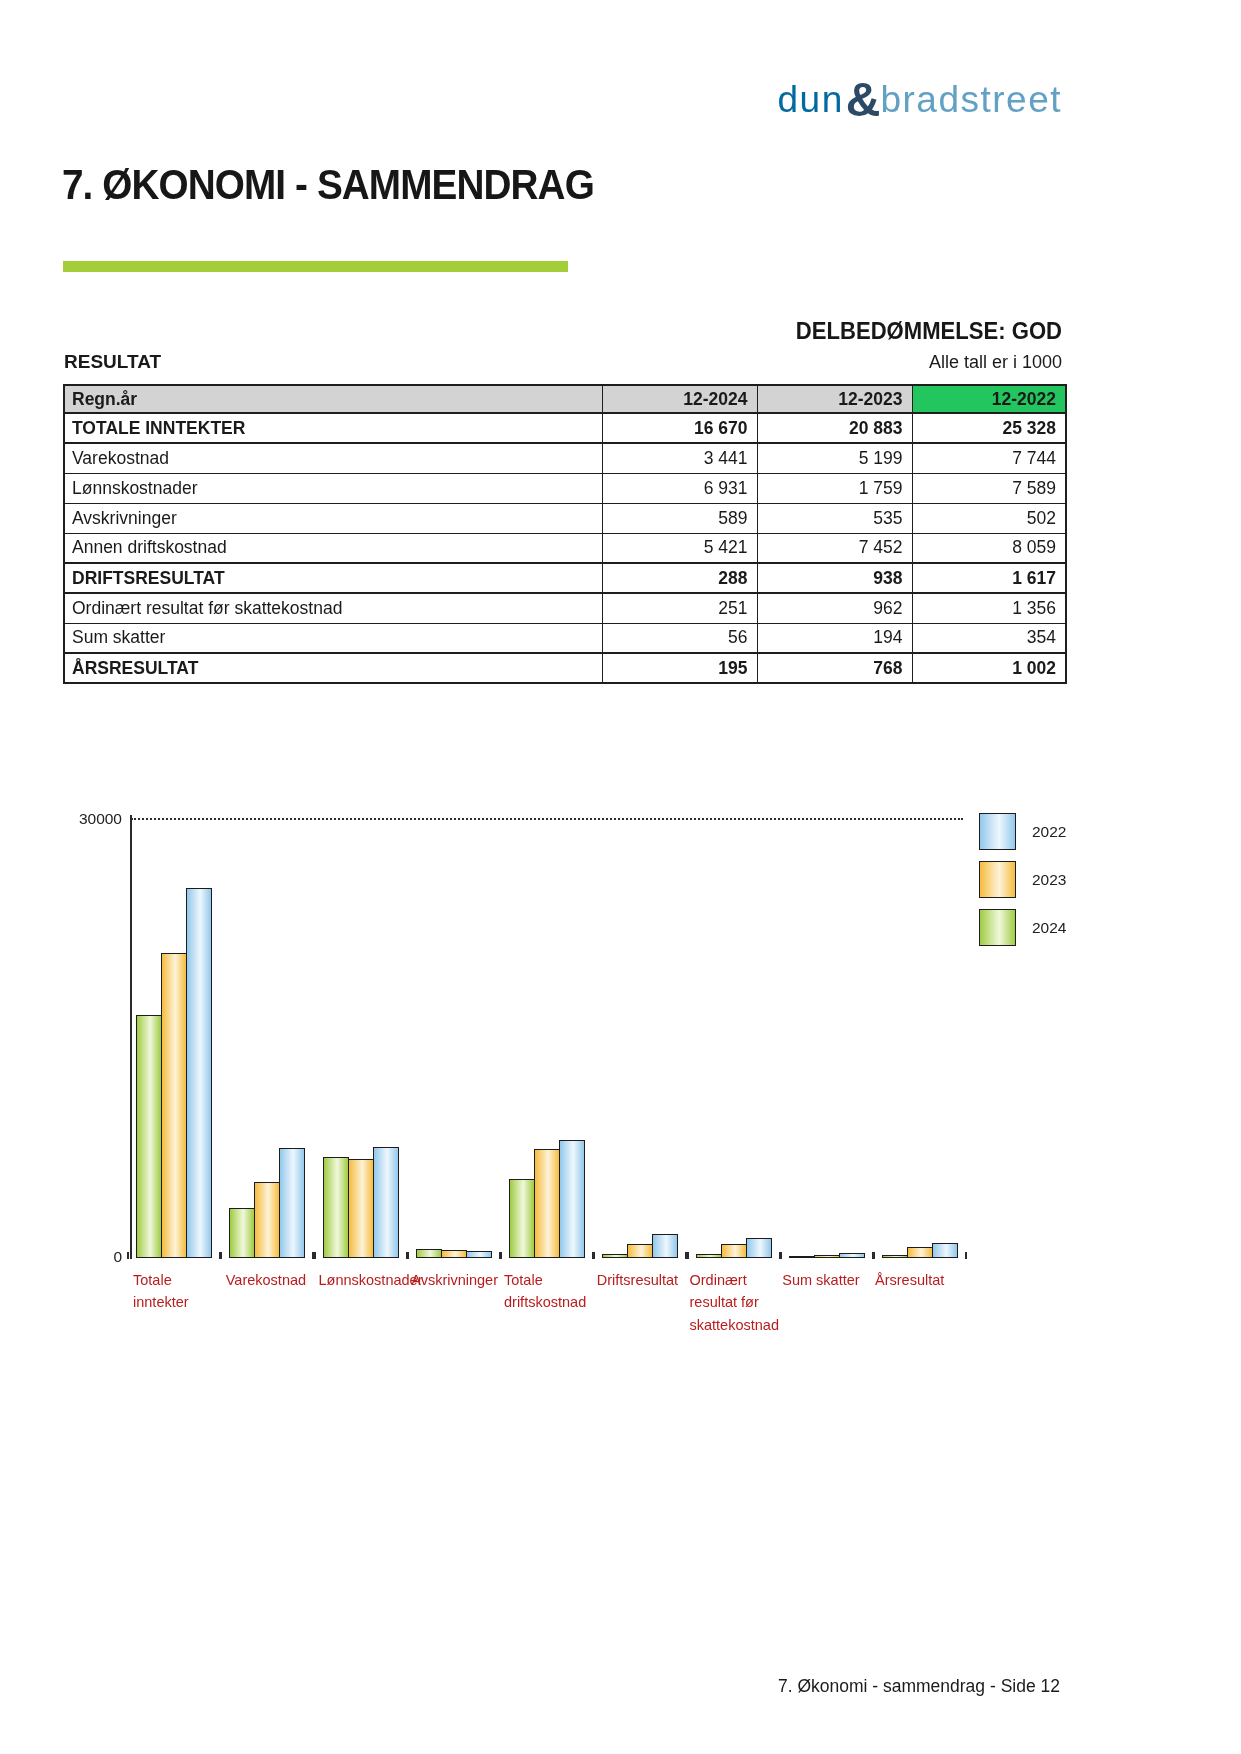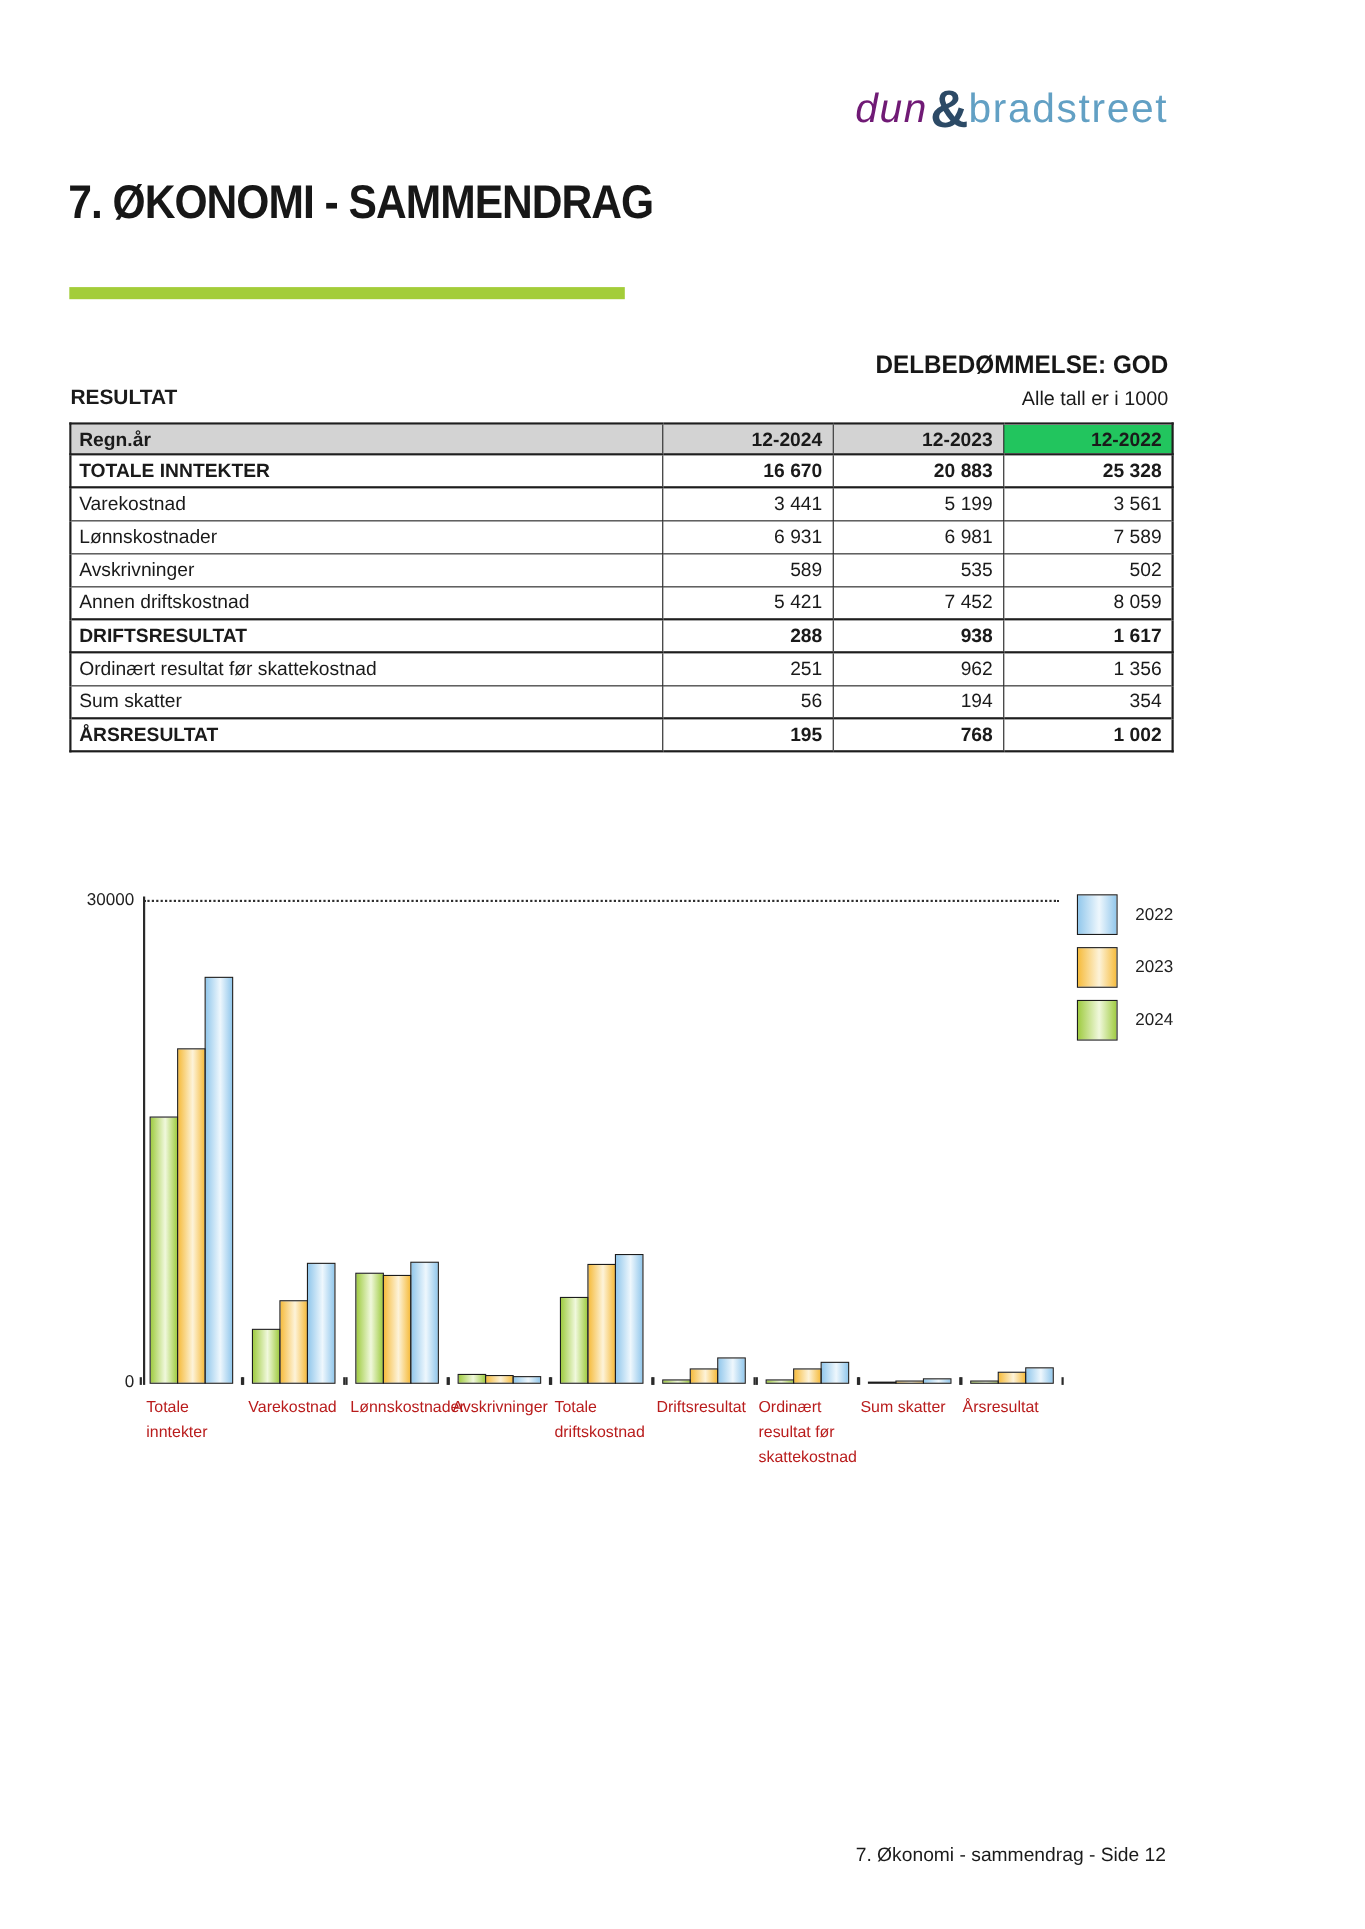--- a/index.html
+++ b/index.html
@@ -54,21 +54,21 @@
   .legend-label{margin-left:16px;font-size:15.5px;color:#222;}
   
   .footer{position:absolute;top:1676px;left:0;width:1060px;text-align:right;font-size:17.5px;color:#1b1b1b;}
 </style>
 </head>
 <body>
 
 <div class="page">
 
   <div class="logo">
-    <span class="logo-dun" style="color: #701a75; font-style: italic;">dun</span><span class="logo-amp" style="color: rgb(44, 74, 102);">&amp;</span><span class="logo-brad" style="color: rgb(98, 160, 196); margin-top: 20px;">bradstreet</span>
+    <span class="logo-dun" style="color: #0369a1;">dun</span><span class="logo-amp" style="color: rgb(44, 74, 102);">&amp;</span><span class="logo-brad" style="color: rgb(98, 160, 196); margin-top: 20px;">bradstreet</span>
   </div>
 
   <h1 class="title">7. ØKONOMI - SAMMENDRAG</h1>
   <div class="title-underline" style="background: rgb(163, 205, 57);"></div>
 
   <div class="rating">DELBEDØMMELSE: GOD</div>
   <div class="section-label">RESULTAT</div>
   <div class="units-note">Alle tall er i 1000</div>
 
   <table class="fin-table">
@@ -90,26 +90,26 @@
         <tr class="bold">
           <td class="lbl">TOTALE INNTEKTER</td>
           <td class="num">16 670</td>
           <td class="num">20 883</td>
           <td class="num">25 328</td>
         </tr>
         <tr>
           <td class="lbl">Varekostnad</td>
           <td class="num">3 441</td>
           <td class="num">5 199</td>
-          <td class="num">3 561</td>
+          <td class="num">7 744</td>
         </tr>
         <tr>
           <td class="lbl">Lønnskostnader</td>
           <td class="num">6 931</td>
-          <td class="num">6 981</td>
+          <td class="num">1 759</td>
           <td class="num">7 589</td>
         </tr>
         <tr>
           <td class="lbl">Avskrivninger</td>
           <td class="num">589</td>
           <td class="num">535</td>
           <td class="num">502</td>
         </tr>
         <tr>
           <td class="lbl">Annen driftskostnad</td>

